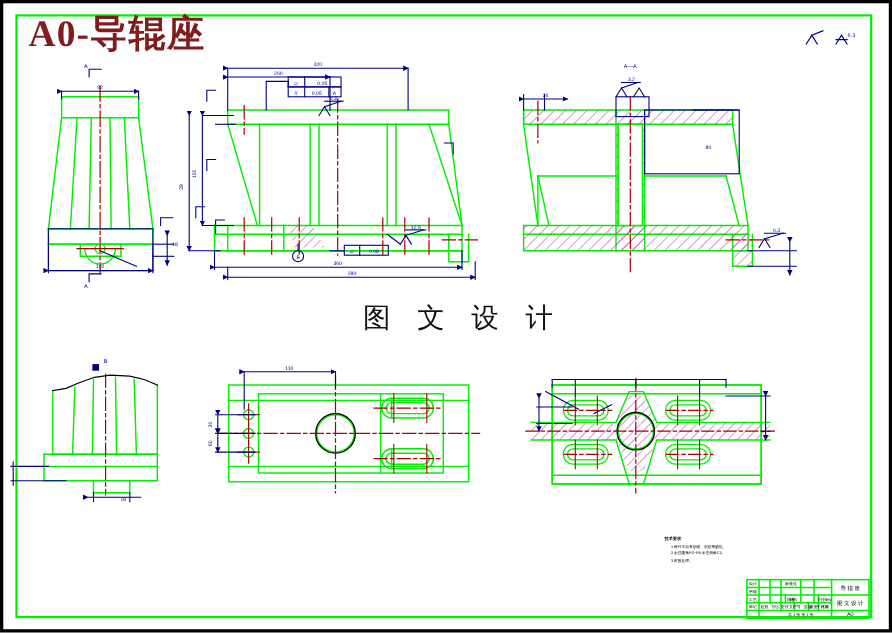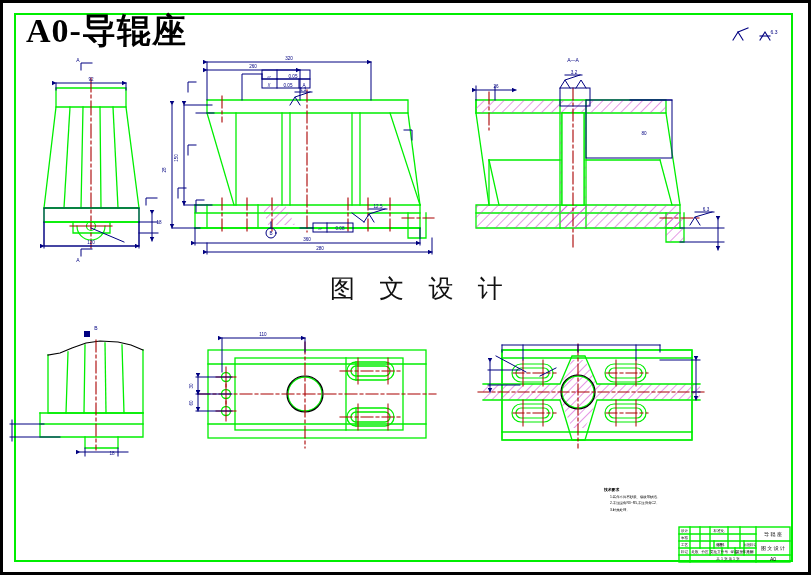--- a/index.html
+++ b/index.html
@@ -1,21 +1,21 @@
 <!DOCTYPE html>
 <html><head>
 <meta charset="utf-8">
 <title>CAD Drawing</title>
 <style>
   html,body{margin:0;padding:0;background:#fff;}
   body{width:811px;height:575px;overflow:hidden;font-family:"Liberation Sans",sans-serif;}
   #sheet{position:relative;width:811px;height:575px;background:#ffffff;}
   .outer-border{position:absolute;left:0;top:0;width:811px;height:575px;box-sizing:border-box;border:3px solid #000;}
   .inner-frame{position:absolute;left:14px;top:13px;width:779px;height:549px;box-sizing:border-box;border:2px solid #00ee00;}
-  #title-text{position:absolute;left:26px;top:8px;font-family:"Liberation Serif",serif;font-weight:bold;font-size:34px;color:#000000;letter-spacing:1px;white-space:nowrap;}
+  #title-text{position:absolute;left:26px;top:8px;font-family:"Liberation Serif",serif;font-weight:bold;font-size:34px;color:#7f1d1d;letter-spacing:1px;white-space:nowrap;}
   #watermark{position:absolute;left:330px;top:272px;font-family:"Liberation Serif",serif;font-size:25px;color:#111;letter-spacing:9px;white-space:nowrap;}
   svg.layer{position:absolute;left:0;top:0;width:811px;height:575px;}
   .notes{position:absolute;left:604px;top:487px;font-size:3.4px;color:#000;line-height:6.5px;width:120px;}
   .notes .nh{font-weight:bold;font-size:3.8px;}
   .tb-cell{position:absolute;font-size:3.6px;color:#000;white-space:nowrap;overflow:hidden;display:flex;align-items:center;justify-content:center;}
   .tb-cell.big{font-size:5px;}
 </style>
 </head>
 <body>
 

